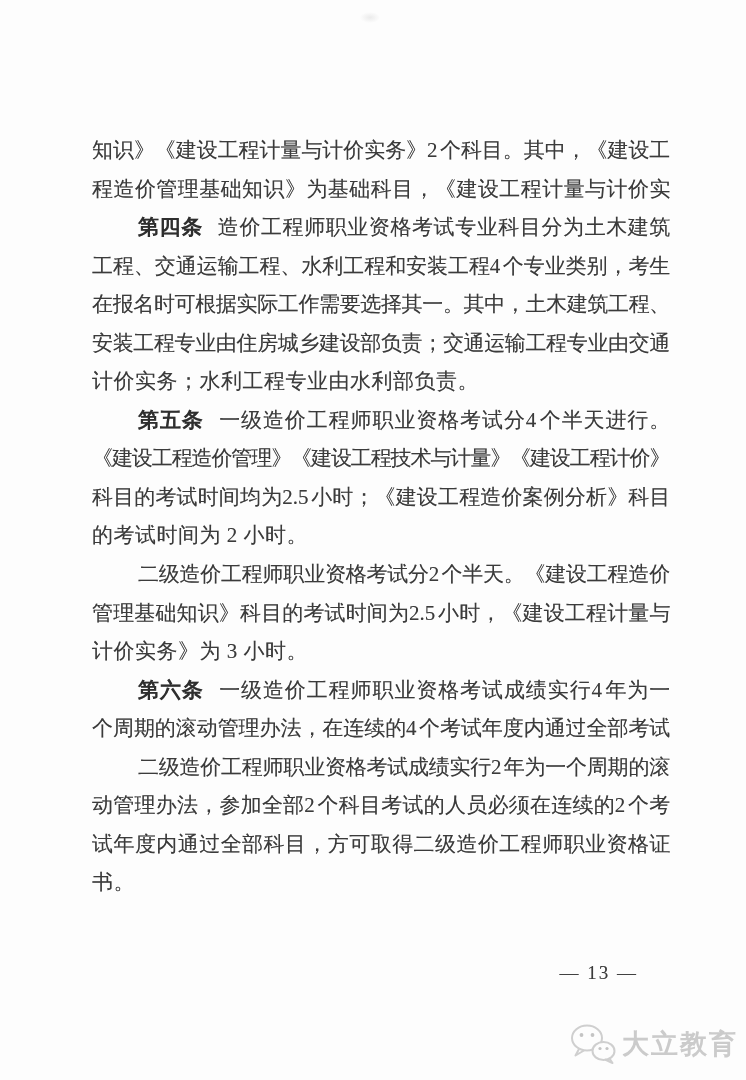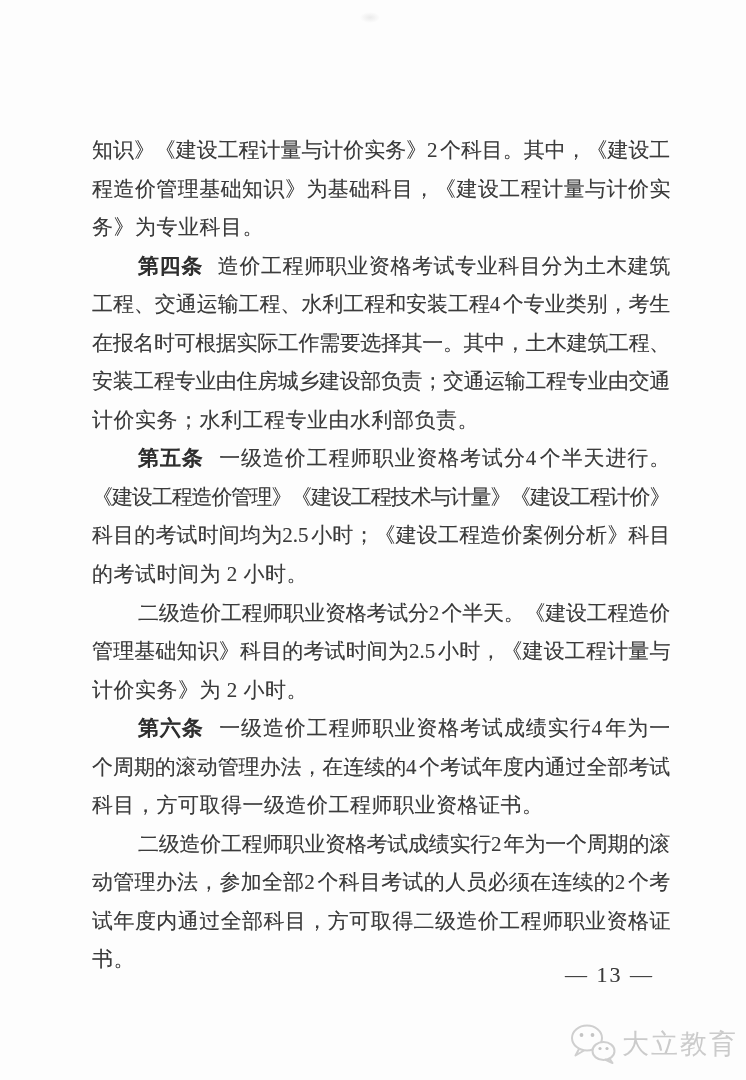--- a/index.html
+++ b/index.html
@@ -37,32 +37,32 @@
   }
   .line.just span{letter-spacing:-2.5px;}
   .line.just span.num{letter-spacing:0;}
   .line.just span.tg{width:12px;}
   .line.indent{padding-left:46px;}
   .b{
     font-family:"Liberation Sans","DejaVu Sans",sans-serif;
     font-weight:700;color:var(--term);
   }
   .page-number{
-    position:absolute;top:962px;right:92px;
-    font-size:22px;letter-spacing:2px;color:var(--text);
+    position:absolute;top:962px;right:108px;
+    font-size:19px;letter-spacing:2px;color:var(--text);
     text-shadow:0 0 0.6px rgba(70,70,70,0.4);
   }
   .watermark{
     position:absolute;top:1022px;right:8px;
     display:flex;align-items:center;gap:5px;
     color:var(--muted);
   }
   .watermark .wm-text{
     font-family:"Liberation Sans","DejaVu Sans",sans-serif;
-    font-weight:400;font-size:27px;letter-spacing:2px;color:var(--muted);
+    font-weight:700;font-size:27px;letter-spacing:2px;color:var(--muted);
   }
   .wm-icon{display:block;}
 </style>
 </head>
 <body>
 
 <div class="page">
 
   <div class="scan-artifact"></div>
 
@@ -121,21 +121,20 @@
           <span>设</span>
           <span>工</span>
           <span>程</span>
           <span>计</span>
           <span>量</span>
           <span>与</span>
           <span>计</span>
           <span>价</span>
           <span>实</span>
         </div>
-      <div class="line">务》为专业科目。</div>
     </section>
 
     <section>
       <div class="line just indent">
           <span class="b">第</span>
           <span class="b">四</span>
           <span class="b">条</span>
           <span class="tg"></span>
           <span>造</span>
           <span>价</span>
@@ -394,21 +393,21 @@
           <span>，</span>
           <span>《</span>
           <span>建</span>
           <span>设</span>
           <span>工</span>
           <span>程</span>
           <span>计</span>
           <span>量</span>
           <span>与</span>
         </div>
-      <div class="line">计价实务》为 2 小时。</div>
+      <div class="line">计价实务》为 3 小时。</div>
     </section>
 
     <section>
       <div class="line just indent">
           <span class="b">第</span>
           <span class="b">六</span>
           <span class="b">条</span>
           <span class="tg"></span>
           <span>一</span>
           <span>级</span>
@@ -455,21 +454,20 @@
           <span>年</span>
           <span>度</span>
           <span>内</span>
           <span>通</span>
           <span>过</span>
           <span>全</span>
           <span>部</span>
           <span>考</span>
           <span>试</span>
         </div>
-      <div class="line">科目，方可取得一级造价工程师职业资格证书。</div>
     </section>
 
     <section>
       <div class="line just indent">
           <span>二</span>
           <span>级</span>
           <span>造</span>
           <span>价</span>
           <span>工</span>
           <span>程</span>

